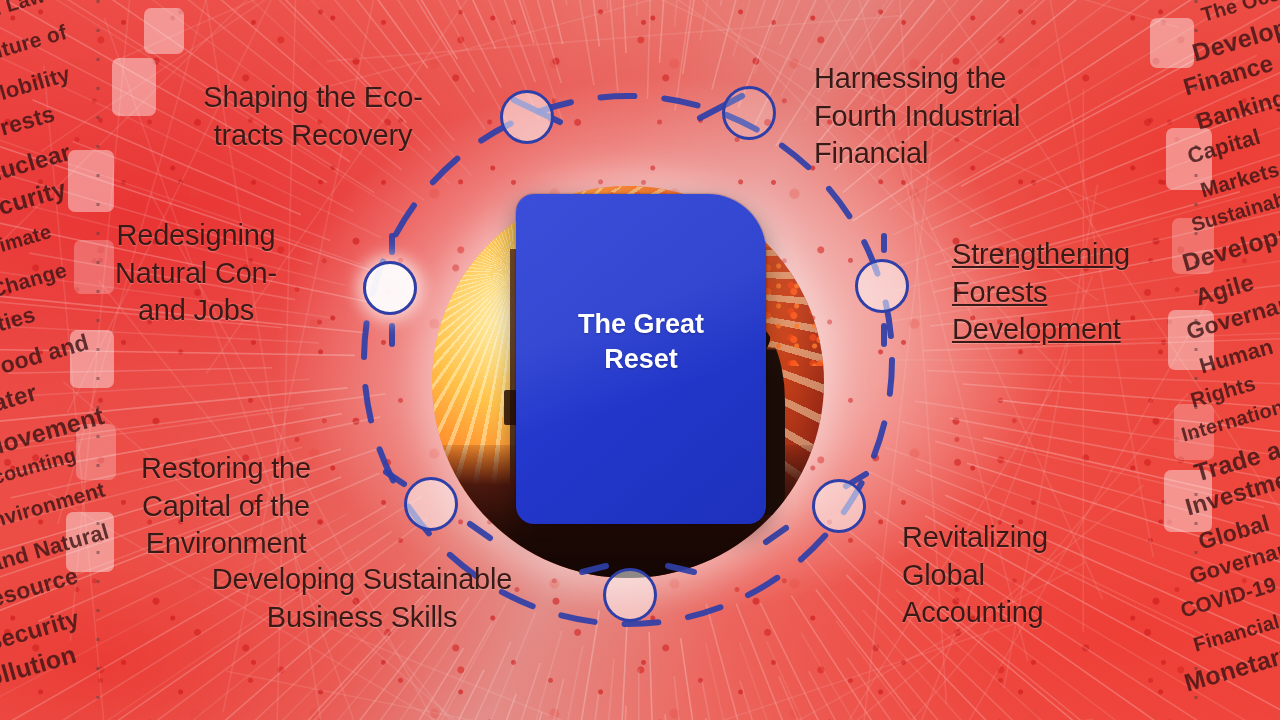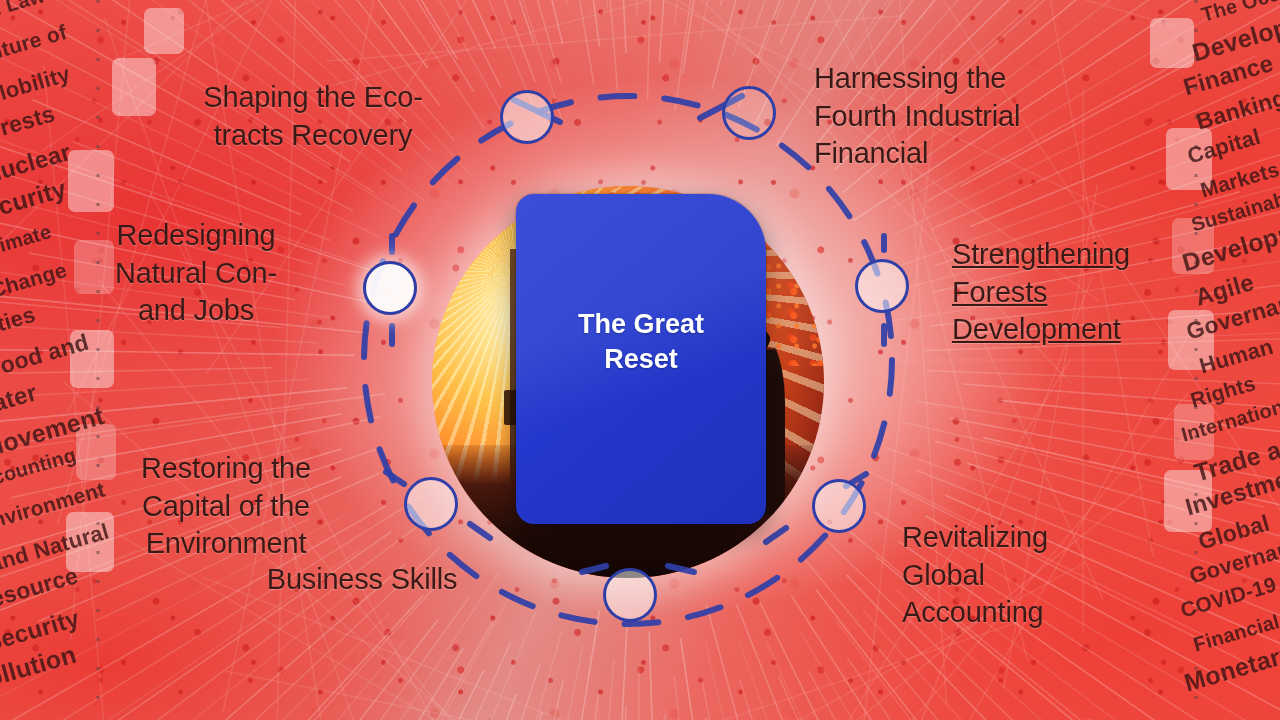--- a/index.html
+++ b/index.html
@@ -536,16 +536,17 @@
     <div>Environment</div>
   </div>
 
   <div class="label l" style="left:902px;top:476px;width:250px;margin-top:43px;">
     <div>Revitalizing</div>
     <div>Global</div>
     <div>Accounting</div>
   </div>
 
   <div class="label r" style="left:148px;top:561px;width:428px;">
+    <div>Developing Sustainable</div>
     <div>Business Skills</div>
   </div>
 
 </div>
 
 </body></html>

